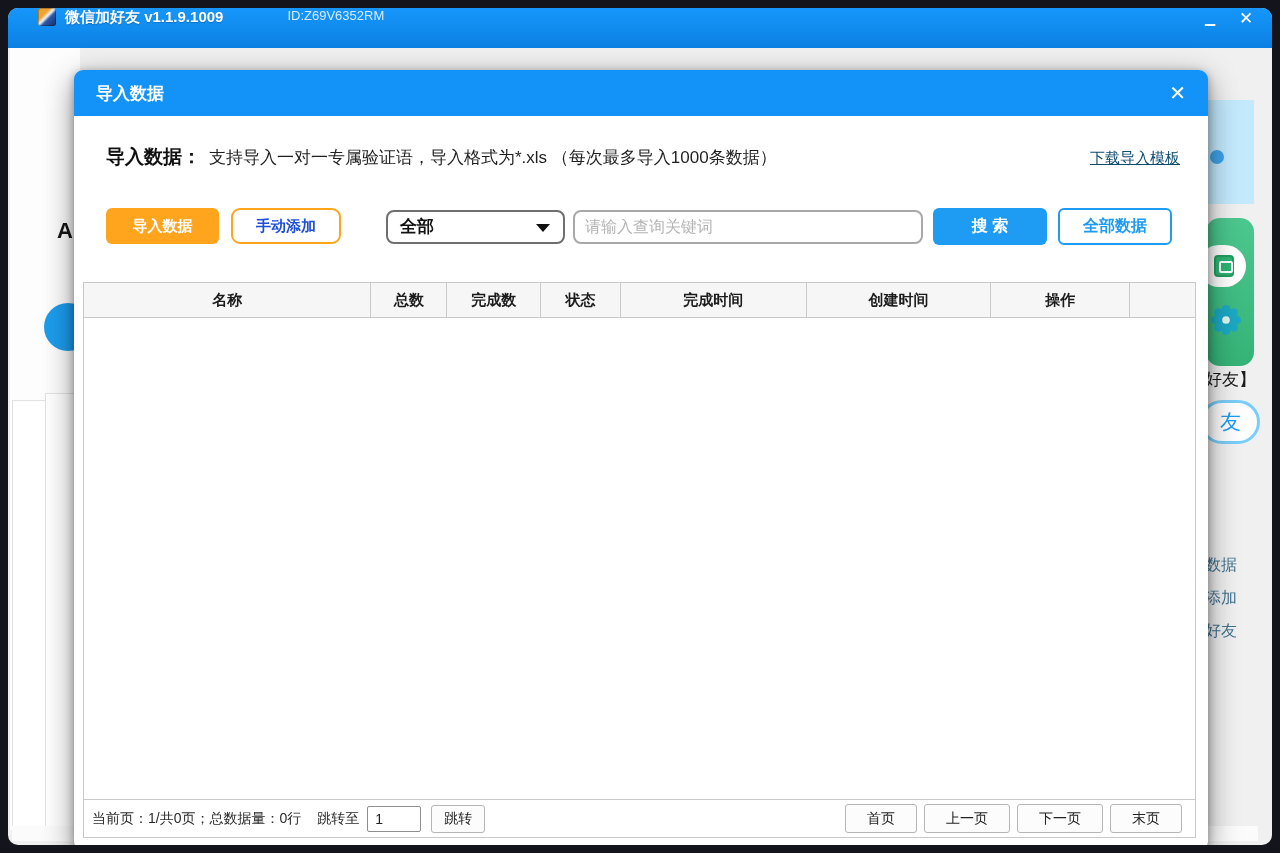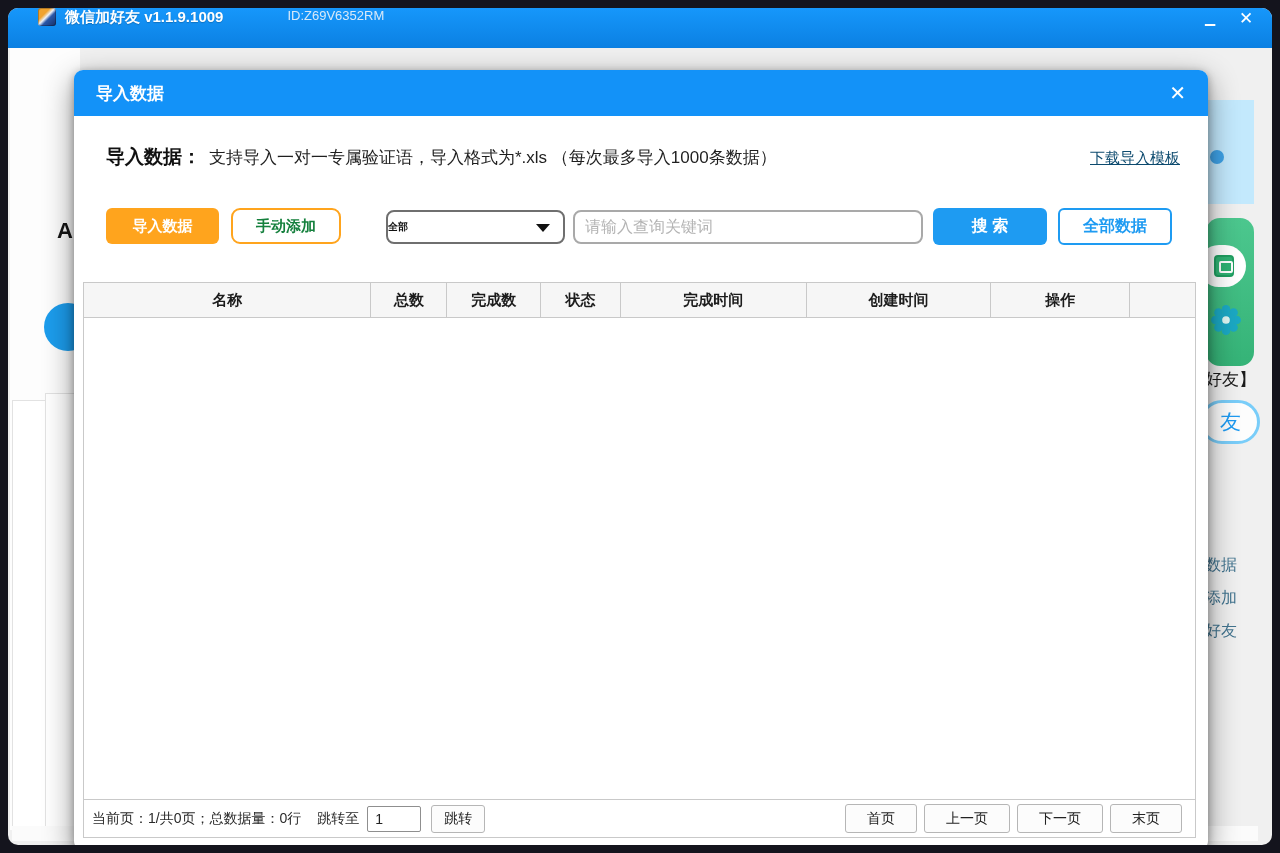--- a/index.html
+++ b/index.html
@@ -67,25 +67,25 @@
   .modal-title { font-size:17px; font-weight:bold; margin-left:22px; }
   .mh-spacer { flex:1; }
   .modal-close { font-size:20px; font-weight:bold; margin-right:22px; cursor:default; }
   .modal-desc { position:absolute; left:32px; top:74px; right:28px; display:flex; align-items:baseline; white-space:nowrap; }
   .desc-label { font-size:19px; font-weight:bold; color:#111; }
   .desc-text { font-size:17px; color:#1f1f1f; margin-left:8px; }
   .tpl-link { margin-left:auto; font-size:15px; color:#0c4a6e; text-decoration:underline; cursor:default; }
   .toolbar { position:absolute; left:0; top:138px; right:0; height:38px; }
   .btn { position:absolute; border:none; border-radius:6px; font-size:15px; font-weight:bold; font-family:inherit; cursor:default; }
   .btn-import { left:32px; top:0; width:113px; height:36px; background:#ffa41d; color:#fff; }
-  .btn-manual { left:157px; top:0; width:110px; height:36px; background:#fff; border:2px solid #ffa41d; border-radius:9px; color:#15803d; }
+  .btn-manual { left:157px; top:0; width:110px; height:36px; background:#fff; border:2px solid #ffa41d; border-radius:9px; color:#1d4ed8; }
   .filter-select {
     position:absolute; left:312px; top:2px; width:179px; height:34px;
     border:2px solid #6f6f6f; border-radius:8px; background:#fff;
-    font-size:10px; font-weight:bold; color:#111; line-height:30px; 
+    font-size:17px; font-weight:bold; color:#111; line-height:30px; padding-left:12px;
   }
   .filter-caret {
     position:absolute; right:13px; top:12px; width:0; height:0;
     border-left:7px solid transparent; border-right:7px solid transparent; border-top:8px solid #111;
   }
   .search-input {
     position:absolute; left:499px; top:2px; width:350px; height:34px;
     border:2px solid #a9a9a9; border-radius:8px; font-size:16px; padding:0 10px;
     font-family:inherit; color:#15803d; outline:none;
   }

